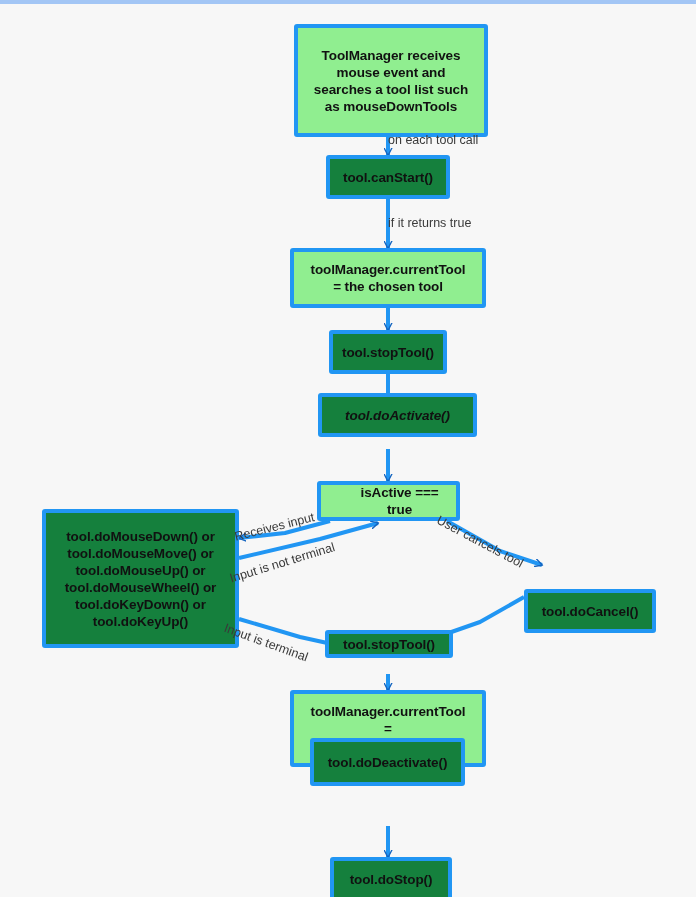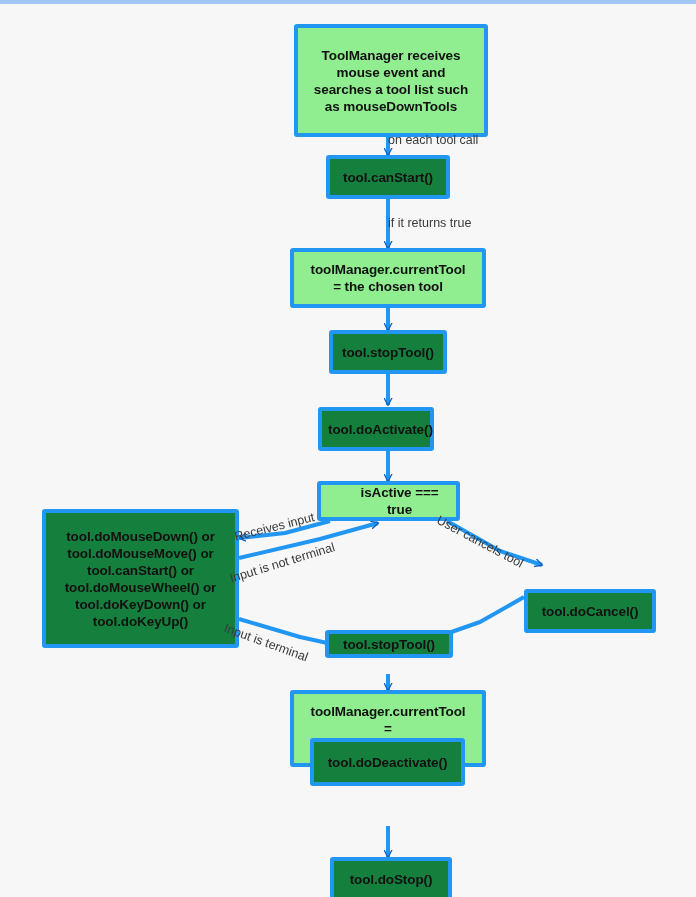--- a/index.html
+++ b/index.html
@@ -107,30 +107,30 @@
       <div class="node cream" style="left: 326px; top: 155px; width: 124px; height: 44px;">
         <div class="node-inner">tool.canStart()</div>
       </div>
       <div class="node green" style="left: 290px; top: 248px; width: 196px; height: 60px;">
         <div class="node-inner">toolManager.currentTool
 = the chosen tool</div>
       </div>
       <div class="node cream" style="left: 329px; top: 330px; width: 118px; height: 44px;">
         <div class="node-inner">tool.stopTool()</div>
       </div>
-      <div class="node cream" style="left: 318px; top: 407px; width: 116px; height: 44px;">
+      <div class="node cream" style="left: 318px; top: 393px; width: 159px; height: 44px; font-style: italic;">
         <div class="node-inner">tool.doActivate()</div>
       </div>
       <div class="node green" style="left: 317px; top: 481px; width: 143px; height: 40px; padding-left: 28px;">
         <div class="node-inner">isActive === true</div>
       </div>
       <div class="node cream" style="left: 42px; top: 509px; width: 197px; height: 139px;">
         <div class="node-inner">tool.doMouseDown() or
 tool.doMouseMove() or
-tool.canStart() or
+tool.doMouseUp() or
 tool.doMouseWheel() or
 tool.doKeyDown() or
 tool.doKeyUp()</div>
       </div>
       <div class="node cream" style="left: 524px; top: 557px; width: 132px; height: 44px; margin-top: 32px;">
         <div class="node-inner">tool.doCancel()</div>
       </div>
       <div class="node cream" style="left: 325px; top: 630px; width: 128px; height: 28px;">
         <div class="node-inner">tool.stopTool()</div>
       </div>

